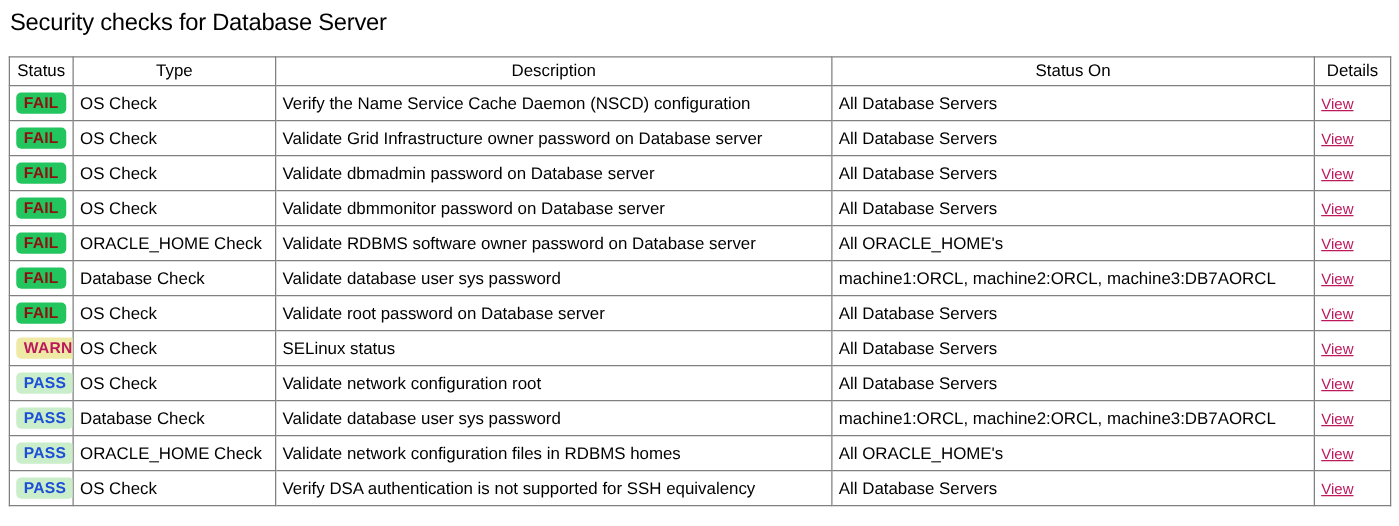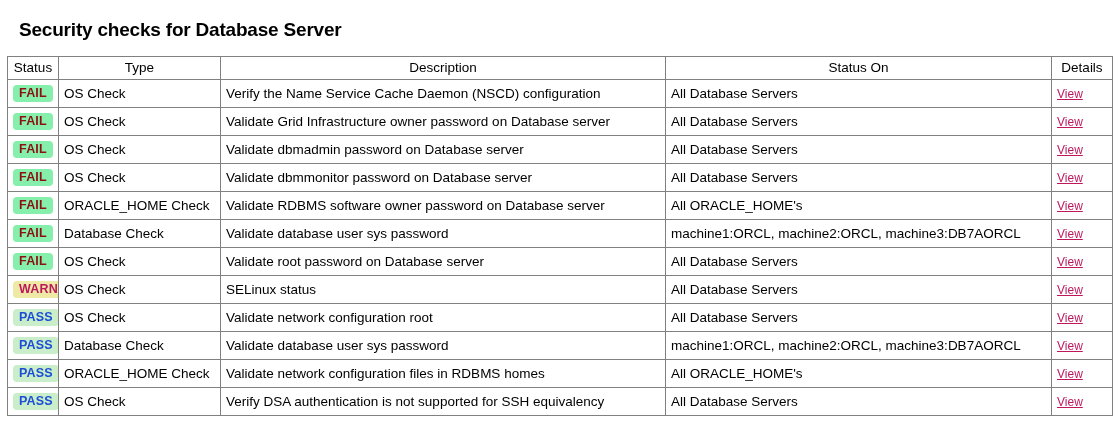--- a/index.html
+++ b/index.html
@@ -15,23 +15,23 @@
     overflow: hidden;
   }
   .page {
     position: relative;
     width: 1119px;
     height: 421px;
     box-sizing: border-box;
   }
   .page-title {
     font-size: 19px;
-    font-weight: bold;
+    font-weight: normal;
     letter-spacing: -0.2px;
-    margin: 11px;
+    margin: 0;
     padding: 6px 0 0 8px;
     line-height: 26px;
     color: #000000;
   }
   .table-wrap {
     position: absolute;
     left: 7px;
     top: 45px;
     width: 1105px;
   }
@@ -78,21 +78,21 @@
   .badge {
     display: inline-block;
     border-radius: 4px;
     padding: 1px 6px 2px 6px;
     font-size: 12.5px;
     font-weight: bold;
     line-height: 14px;
     letter-spacing: 0.2px;
   }
   .badge-fail {
-    background: #86efac;
+    background: #22c55e;
     color: #8c1111;
   }
   .badge-warn {
     background: #eeeaa6;
     color: #be185d;
   }
   .badge-pass {
     background: #c9eec9;
     color: #1d4ed8;
   }

